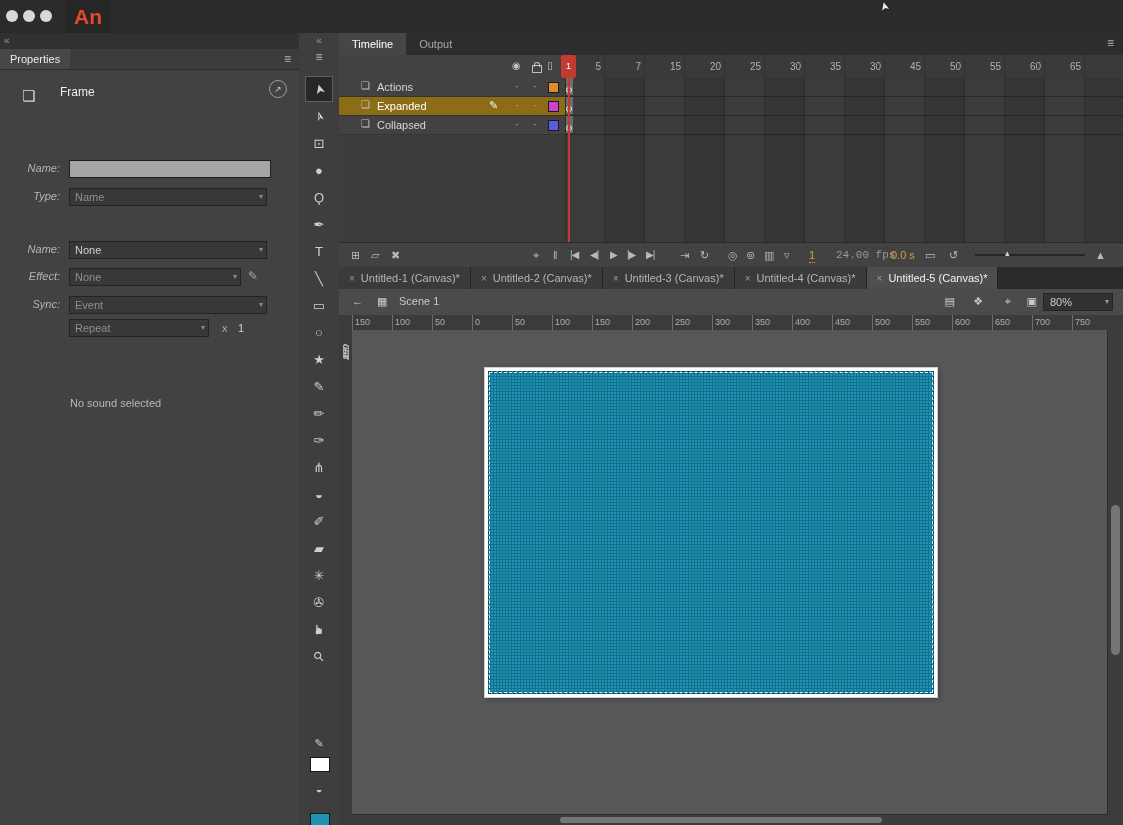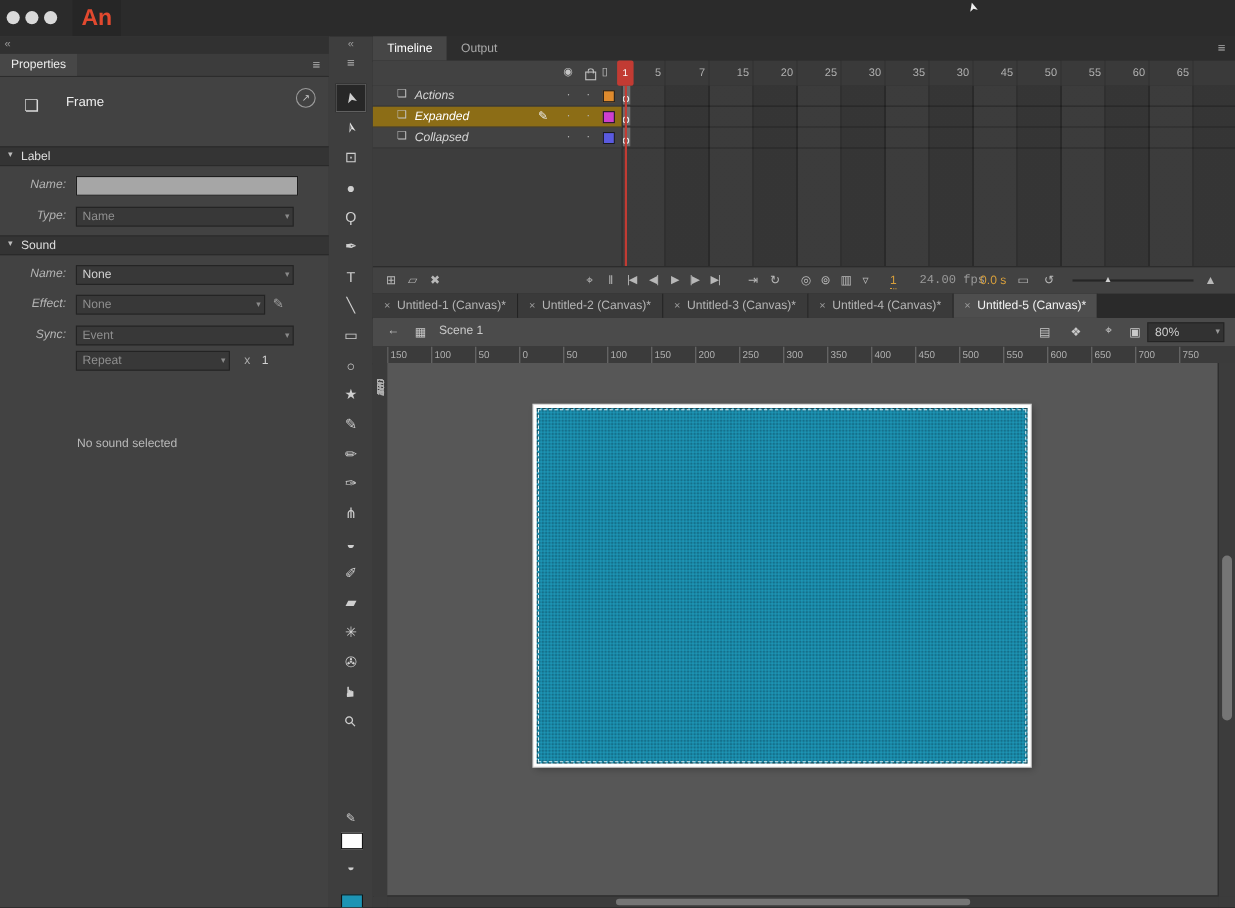--- a/index.html
+++ b/index.html
@@ -67,21 +67,21 @@
   .icon-lock{position:absolute;width:8px;height:6px;border:1px solid #c0c0c0;}
   .icon-lock::before{content:'';position:absolute;left:1px;top:-4px;width:4px;height:4px;border:1px solid #c0c0c0;border-bottom:none;border-radius:3px 3px 0 0;}
   #tl-header-frames{position:absolute;left:226px;top:22px;right:0;height:23px;background:#3a3a3a;border-bottom:1px solid #2c2c2c;display:flex;}
   .fn-cell{width:40px;flex:0 0 40px;text-align:right;padding-right:3px;line-height:23px;font-size:10px;color:#b0b0b0;box-sizing:border-box;border-right:1px solid rgba(0,0,0,0.15);}
   #tl-left-col{position:absolute;left:0;top:45px;width:226px;bottom:24px;background:#3d3d3d;border-right:1px solid #2c2c2c;}
   .tl-layer{height:18px;position:relative;border-bottom:1px solid #343434;background:#424242;color:#d6d6d6;}
   .tl-layer.selected{background:#8c6d16;color:#ffffff;}
   .lyr-pencil{display:none;position:absolute;left:150px;top:2px;font-size:11px;color:#f0f0f0;}
   .tl-layer.editing .lyr-pencil{display:block;}
   .lyr-icon{position:absolute;left:22px;top:2px;font-size:10px;color:#c4c4c4;}
-  .lyr-name{position:absolute;left:38px;top:3px;font-style:italic;}
+  .lyr-name{position:absolute;left:38px;top:3px;}
   .lyr-dot1{position:absolute;left:176px;top:2px;color:#b5b5b5;}
   .lyr-dot2{position:absolute;left:194px;top:2px;color:#b5b5b5;}
   .lyr-swatch{position:absolute;left:209px;top:4px;width:9px;height:9px;background:var(--c,#888);border:1px solid #1b1b1b;}
   #tl-grid{position:absolute;left:226px;top:45px;right:0;bottom:24px;background:#383838;
     background-image:repeating-linear-gradient(90deg,rgba(255,255,255,0.02) 0 40px,rgba(0,0,0,0.05) 40px 80px),
                      repeating-linear-gradient(90deg,transparent 0 39px,rgba(0,0,0,0.22) 39px 40px);}
   #tl-frame-rows{position:absolute;left:226px;top:45px;right:0;}
   .fr-row{height:18px;position:relative;border-bottom:1px solid rgba(0,0,0,0.3);}
   .fr-cell1{position:absolute;left:0;top:0;width:8px;height:17px;background:#6d6d6d;}
   .fr-cell1::after{content:'';position:absolute;left:1px;bottom:2px;width:4px;height:4px;border:1px solid #ececec;border-radius:50%;}
@@ -150,36 +150,28 @@
       <span class="chev" data-name="collapse-panel-icon">«</span>
     </div>
     <div class="pp-tabrow" data-name="properties-tabrow">
       <span class="pp-tab" data-name="tab-properties">Properties</span>
       <span class="menu" data-name="panel-menu-icon">≡</span>
     </div>
     <span class="obj-icon" data-name="frame-object-icon">❏</span>
     <span class="obj-label" data-name="selected-object-type">Frame</span>
     <span class="circle-btn" data-name="help-circle-button">↗</span>
 
-    <div class="sec-head" style="top:100px" data-name="label-section-header">
-      <span class="tri" data-name="chevron-down-icon">▼</span>
-      <span class="sec-label">Label</span>
-    </div>
     <span class="flabel" style="top:129px" data-name="label-name-label">Name:</span>
     <input id="name-input" data-name="frame-label-name-input" value="" style="">
     <span class="flabel" style="top:157px" data-name="label-type-label">Type:</span>
     <div class="select" style="left:69px;top:155px;width:191px" data-name="label-type-select">
       <span>Name</span>
       <span class="caret" data-name="chevron-down-icon">▾</span>
     </div>
 
-    <div class="sec-head" style="top:181px" data-name="sound-section-header">
-      <span class="tri" data-name="chevron-down-icon">▼</span>
-      <span class="sec-label">Sound</span>
-    </div>
     <span class="flabel" style="top:210px" data-name="sound-name-label">Name:</span>
     <div class="select enabled" style="left:69px;top:208px;width:191px" data-name="sound-name-select">
       <span>None</span>
       <span class="caret" data-name="chevron-down-icon">▾</span>
     </div>
     <span class="flabel" style="top:237px" data-name="sound-effect-label">Effect:</span>
     <div class="select" style="left:69px;top:235px;width:165px" data-name="sound-effect-select">
       <span>None</span>
       <span class="caret" data-name="chevron-down-icon">▾</span>
     </div>

